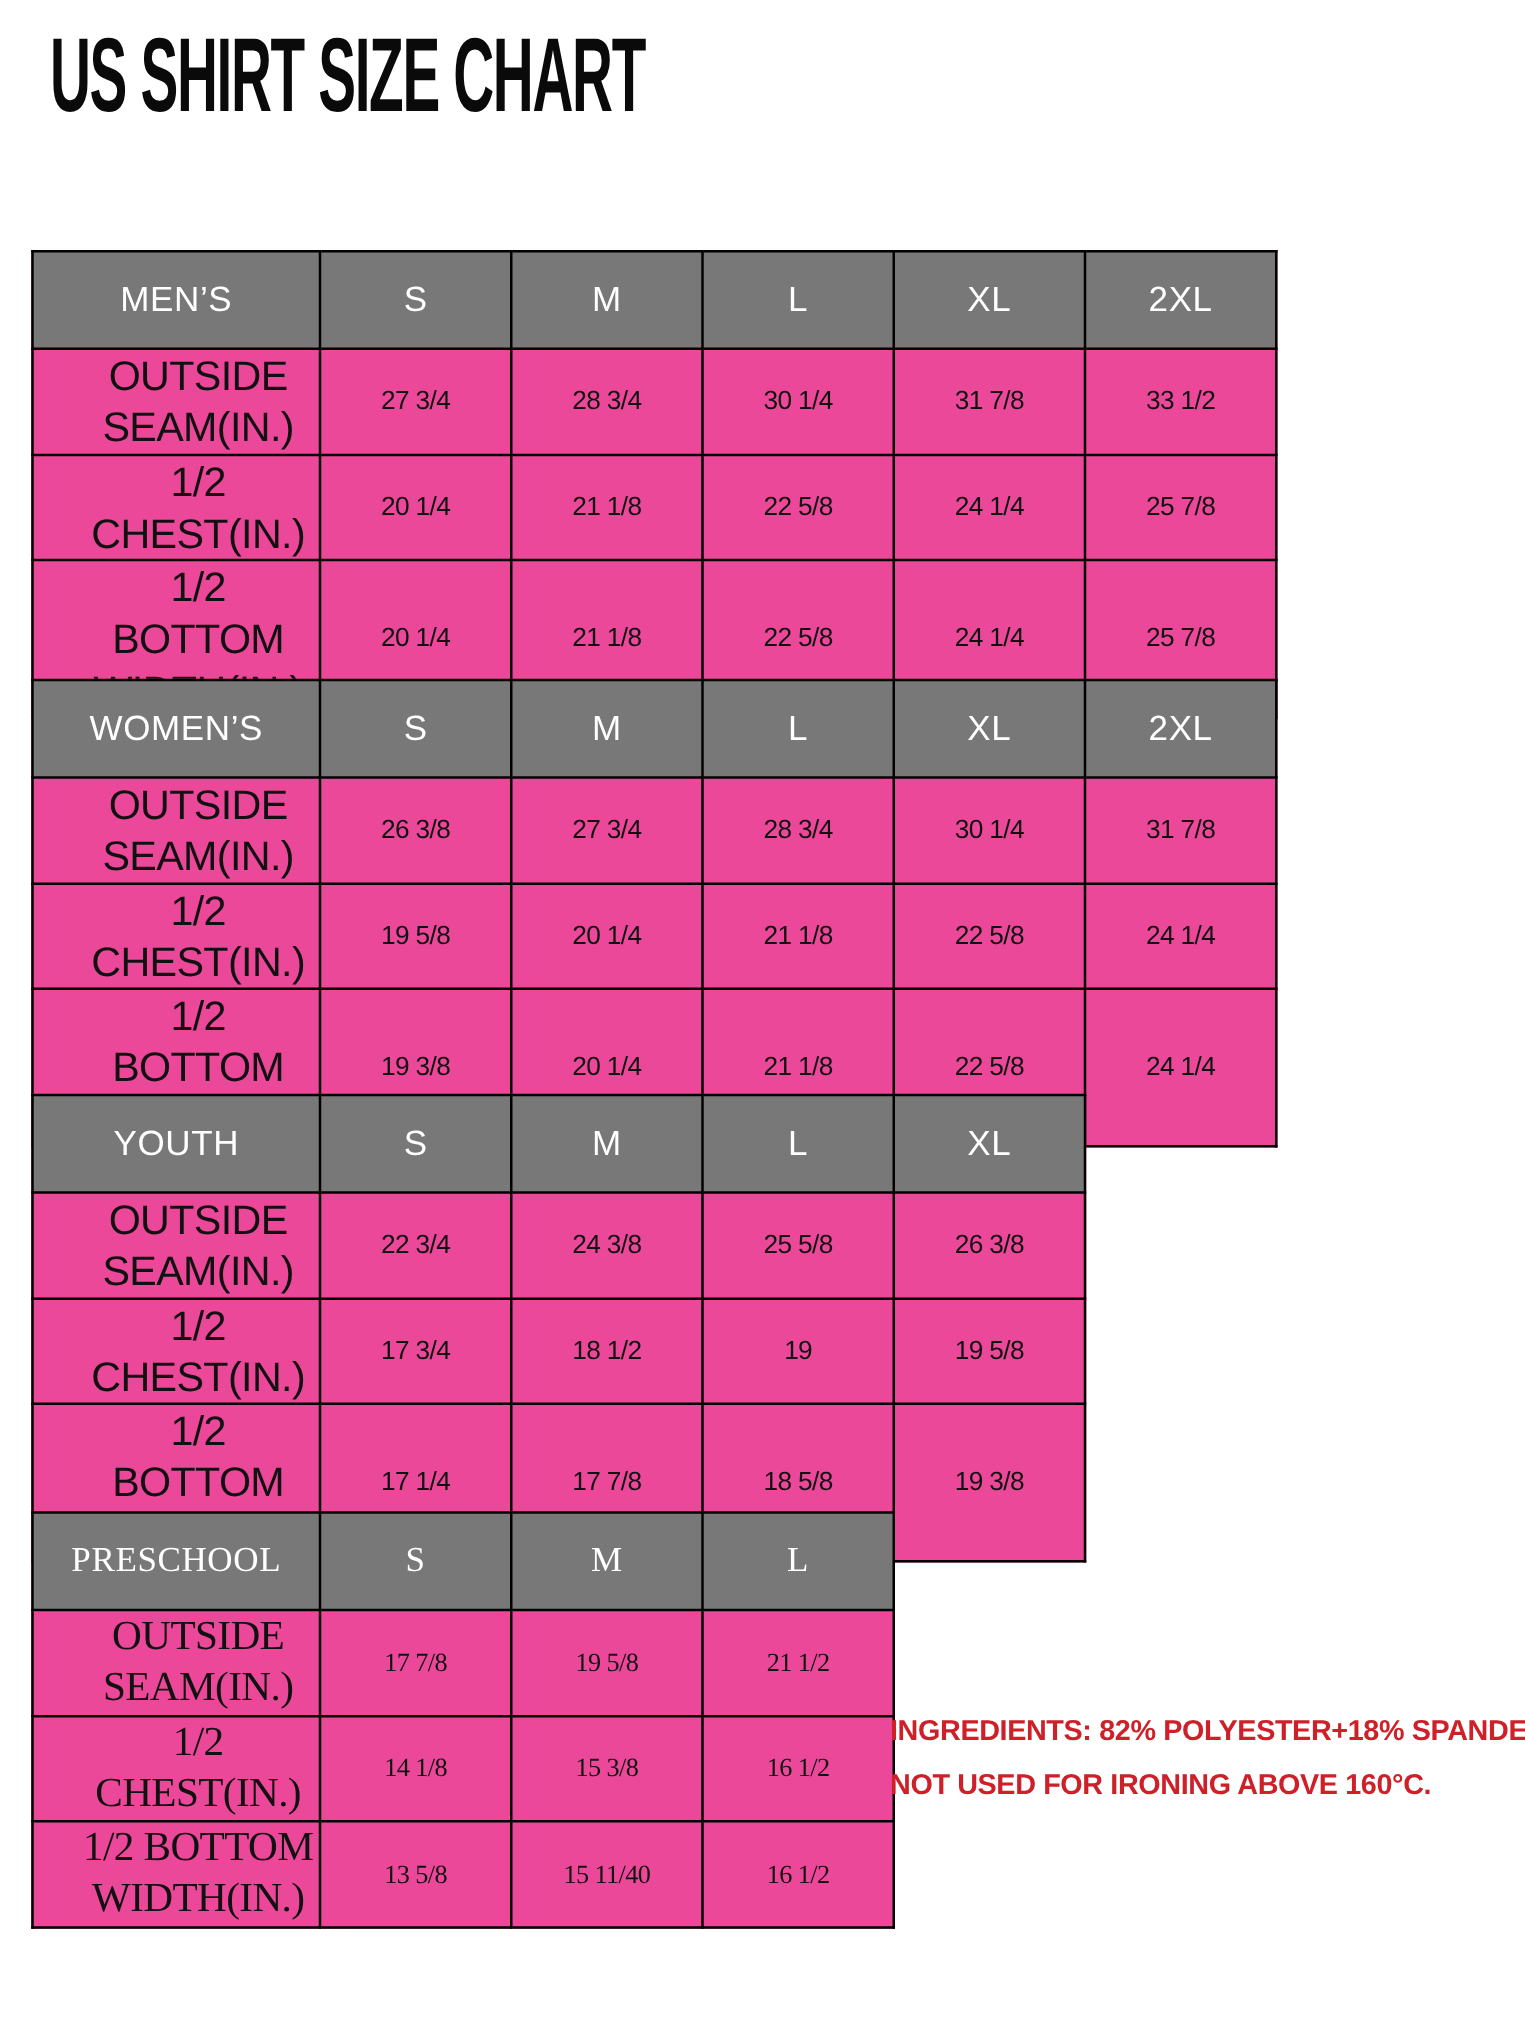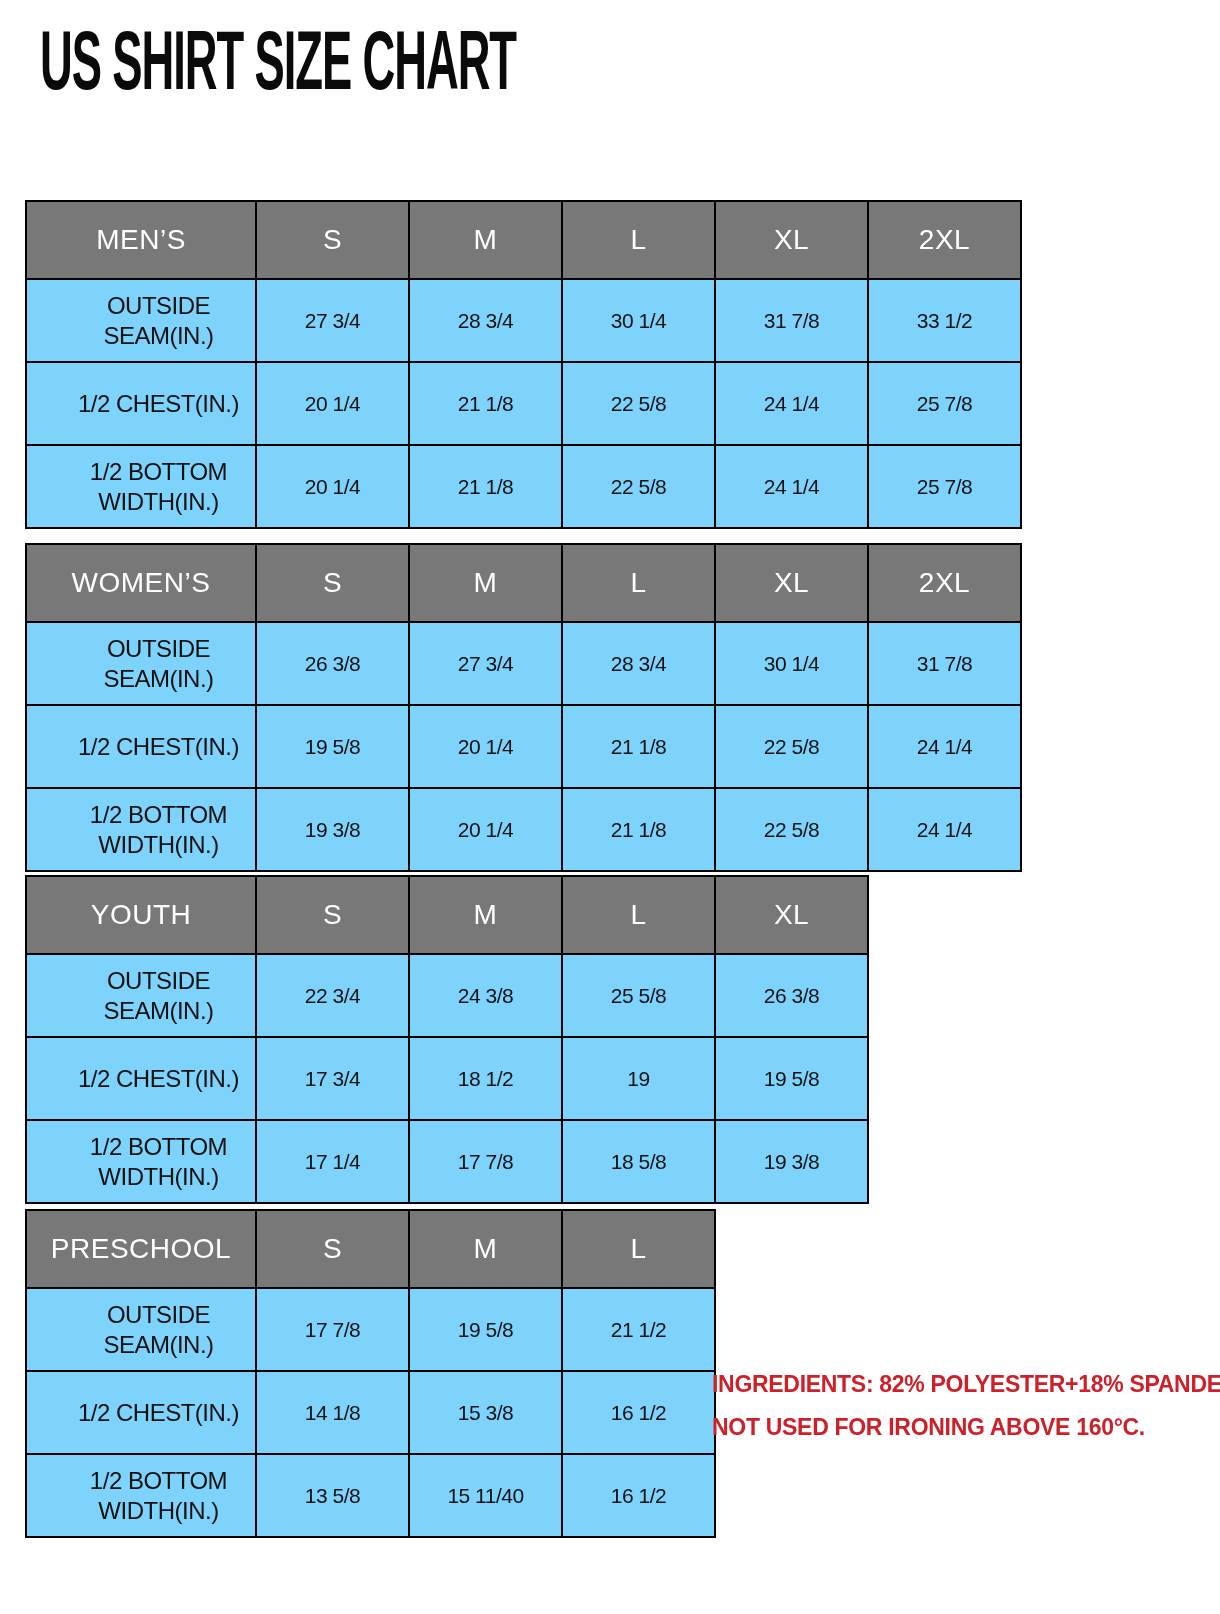--- a/index.html
+++ b/index.html
@@ -35,25 +35,25 @@
     letter-spacing:-0.3px;
     color:#ce2029;
     white-space:nowrap;
   }
   
   table.size-table{
     position:absolute;
     left:25px;
     border-collapse:collapse;
     table-layout:fixed;
-    background:#7dd3fc;
+    background:#ec4899;
   }
   table.t-mens,table.t-womens{width:997px;}
   table.t-youth{width:844px;}
-  table.t-preschool{width:691px;}
+  table.t-preschool{width:691px;font-family:Liberation Serif, serif;}
   table.t-mens{top:200px;}
   table.t-womens{top:543px;}
   table.t-youth{top:875px;}
   table.t-preschool{top:1209px;}
   col.c-label{width:230px;}
   .size-table th,.size-table td{
     border:2px solid #000000;
     text-align:center;
     vertical-align:middle;
     padding:0 2px;
@@ -61,21 +61,21 @@
   .size-table thead tr{height:78px;}
   .size-table tbody tr{height:83px;}
   .size-table th{
     background:#787878;
     color:#ffffff;
     font-weight:400;
     font-size:28px;
     letter-spacing:0.5px;
   }
   .size-table td.rl{
-    font-size:24px;
+    font-size:33px;
     letter-spacing:-0.5px;
     line-height:1.25;
     padding-left:37px;
   }
   .size-table td.val{
     font-size:21px;
     letter-spacing:-0.5px;
   }
   
   .ingredients{

